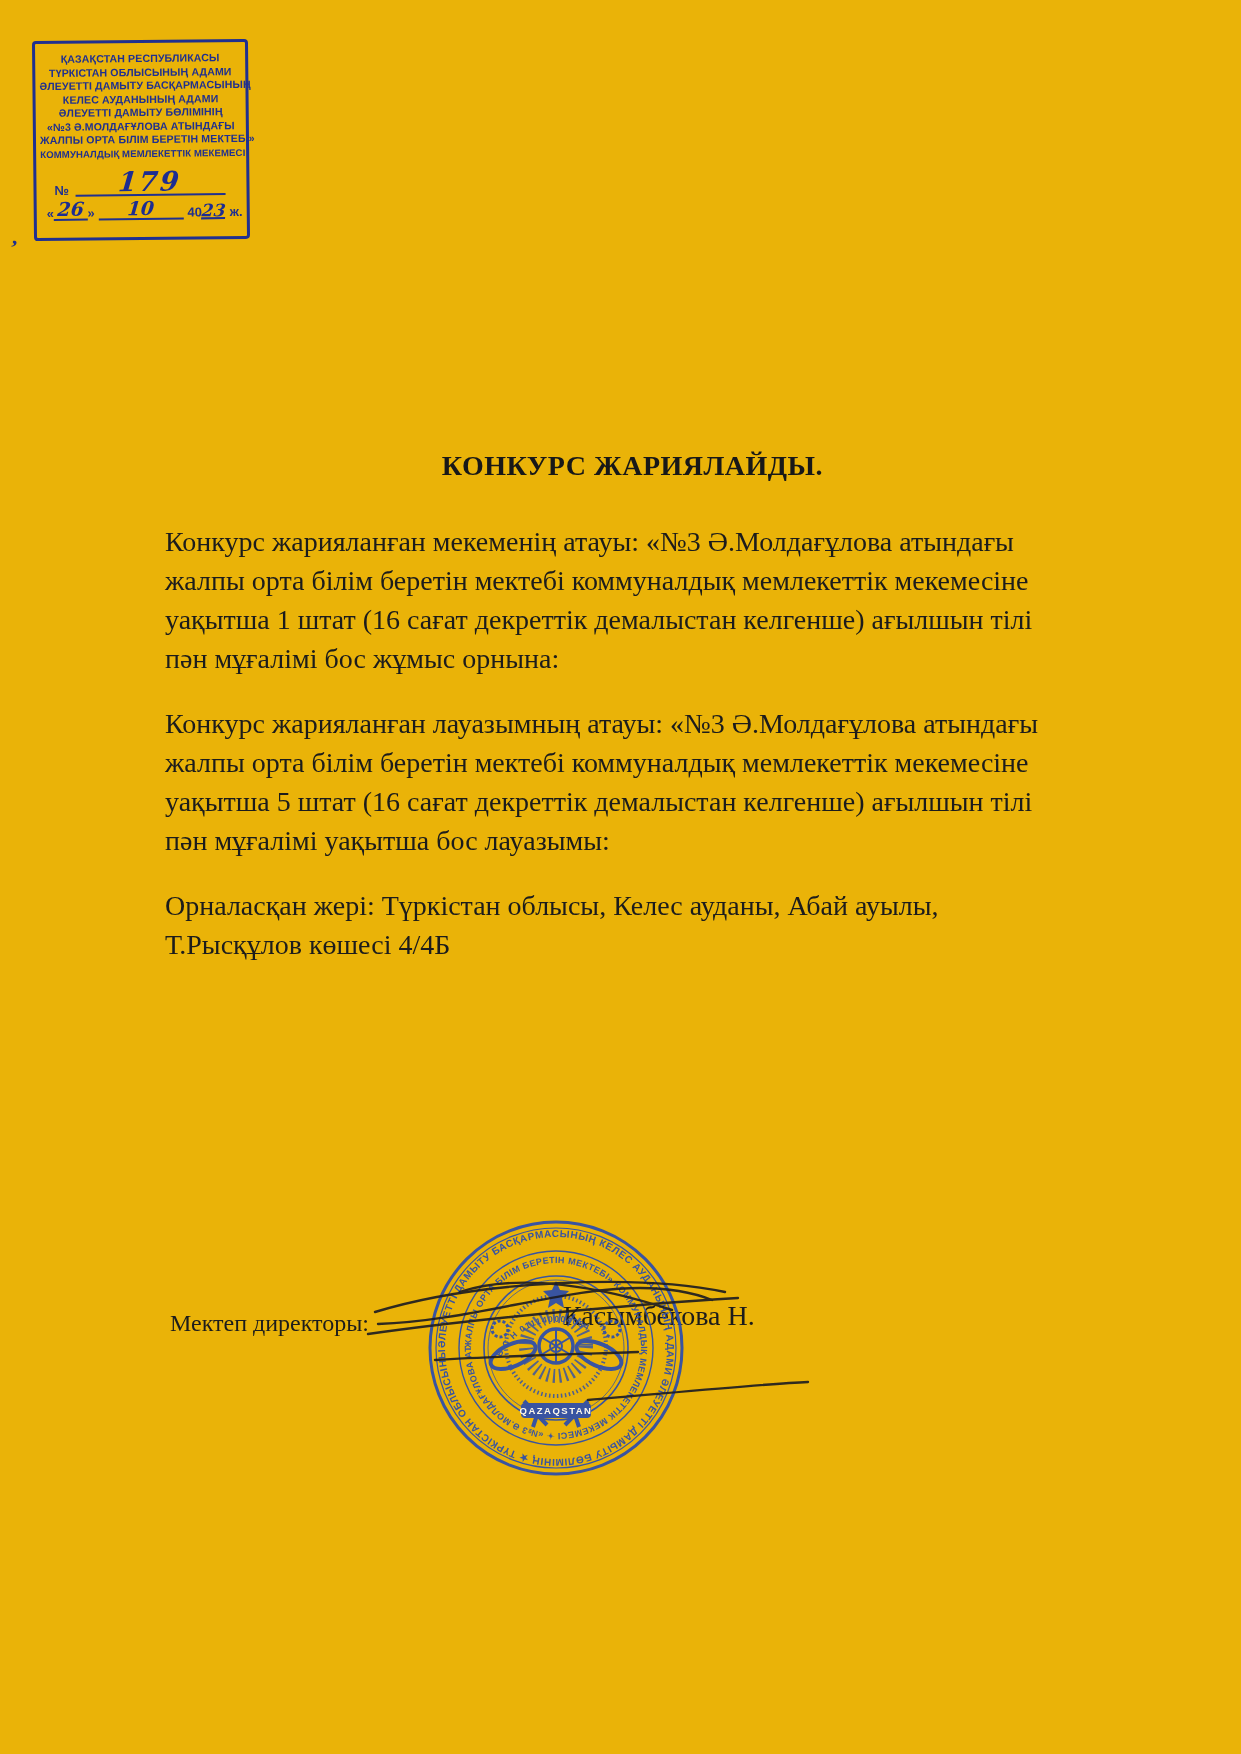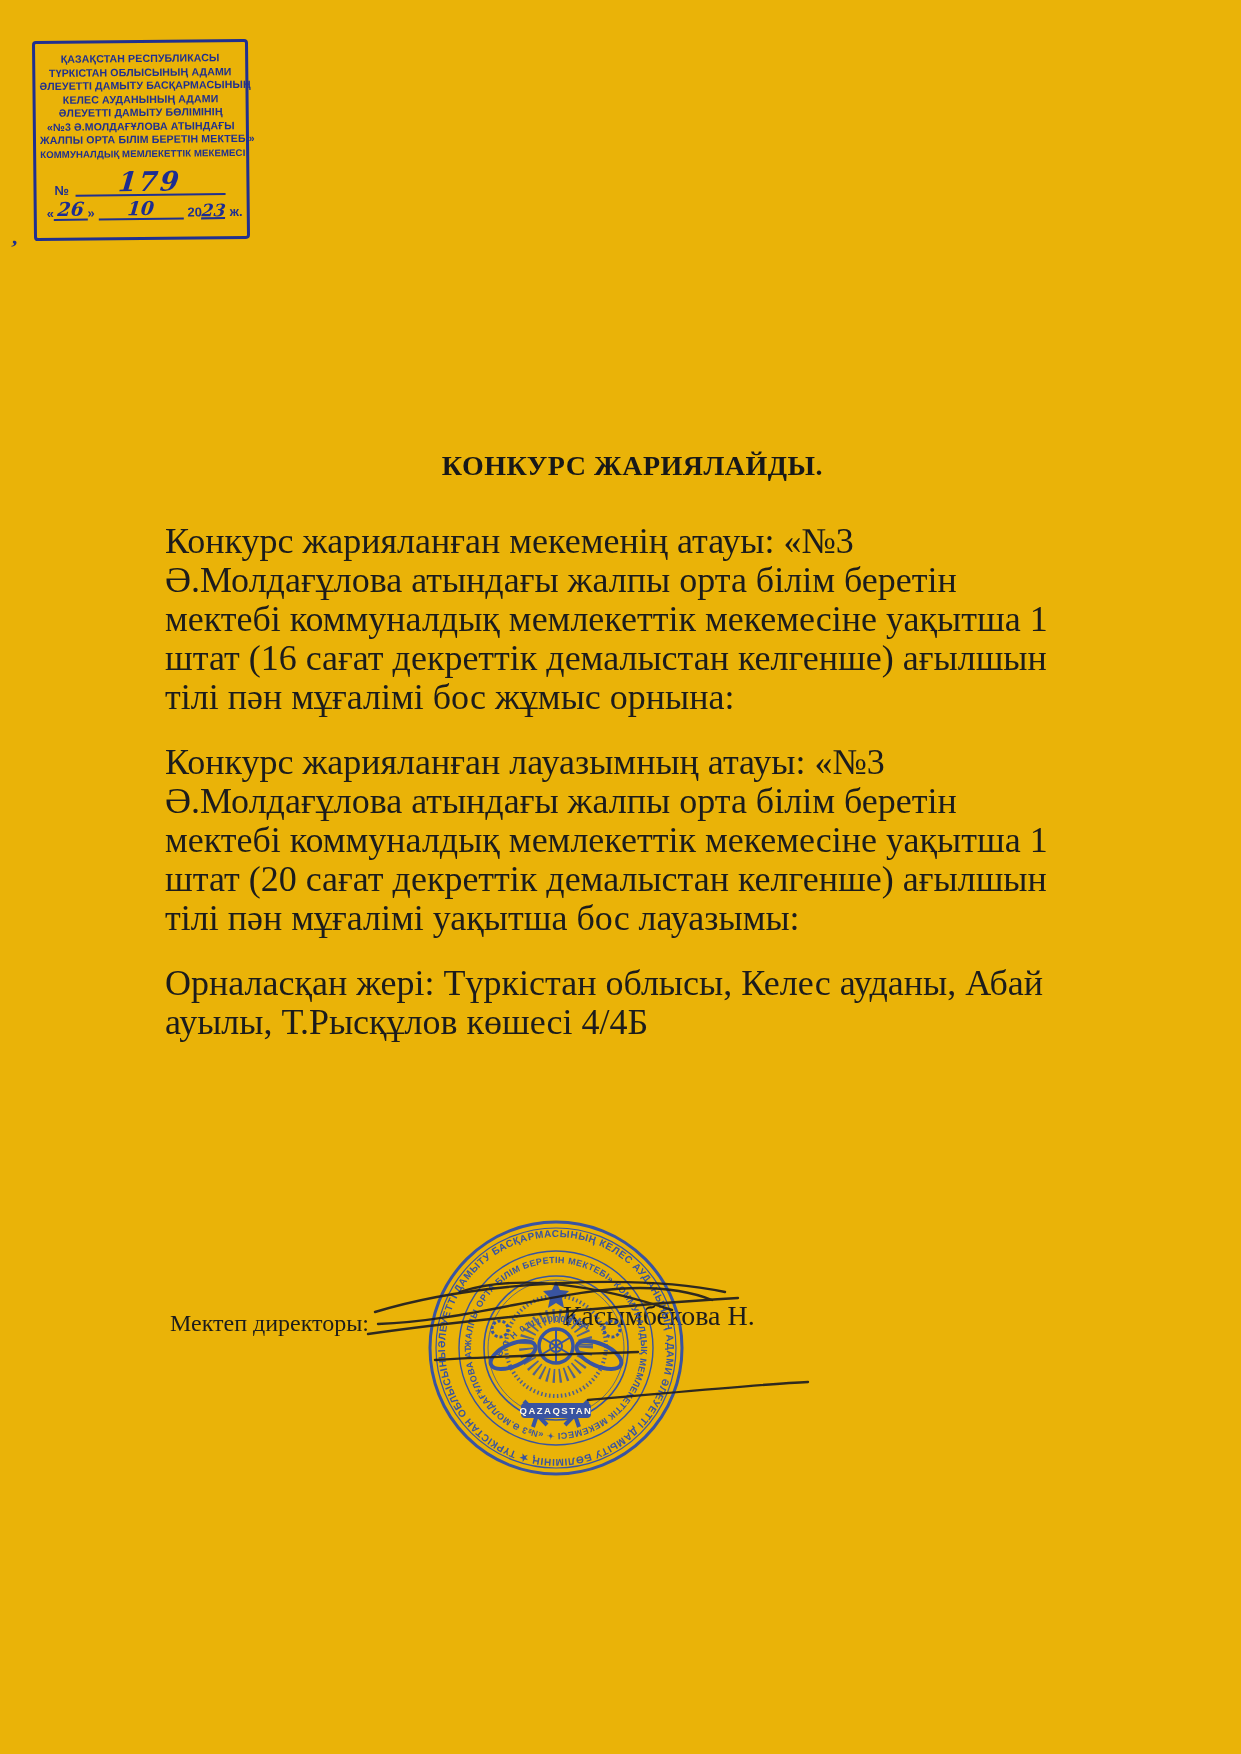--- a/index.html
+++ b/index.html
@@ -57,21 +57,21 @@
     font-size:22px;font-weight:bold;transform:rotate(10deg);
   }
   
   .doc-title{
     position:absolute;left:12px;top:450px;width:1241px;
     text-align:center;font-weight:bold;font-size:28px;
     letter-spacing:0.5px;color:#181818;
   }
   .doc-body{
     position:absolute;left:165px;top:522px;width:905px;
-    font-size:36px;line-height:39px;color:#1c1c1c;
+    font-size:28px;line-height:39px;color:#1c1c1c;
   }
   .doc-body p{margin:0 0 26px 0;}
   .sig-label{
     position:absolute;left:170px;top:1310px;font-size:24px;color:#1c1c1c;
   }
   .sig-name{
     position:absolute;left:563px;top:1300px;font-size:28px;color:#1c1c1c;z-index:1;
   }
   
   .seal{
@@ -98,31 +98,31 @@
     <div class="s-line">«№3 Ә.МОЛДАҒҰЛОВА АТЫНДАҒЫ</div>
     <div class="s-line">ЖАЛПЫ ОРТА БІЛІМ БЕРЕТІН МЕКТЕБІ»</div>
     <div class="s-line small">КОММУНАЛДЫҚ МЕМЛЕКЕТТІК МЕКЕМЕСІ</div>
 
     <div class="stamp-number-row">
       <span>№</span>
       <span class="slot"><span class="hand num">179</span></span>
     </div>
 
     <div class="stamp-date-row">
-      <span>«</span><span class="day-slot"><span class="hand mid">26</span></span><span>»</span><span class="month-slot"><span class="hand mid">10</span></span><span>20</span><span class="hand yr">23</span>&nbsp;<span>ж.</span>
+      <span>«</span><span class="day-slot"><span class="hand mid">26</span></span><span>»</span><span class="month-slot"><span class="hand mid">10</span></span><span>40</span><span class="hand yr">23</span>&nbsp;<span>ж.</span>
     </div>
   </div>
 
   <div class="stray-mark">‚</div>
 
   <div class="doc-title">КОНКУРС ЖАРИЯЛАЙДЫ.</div>
 
   <div class="doc-body">
     <p>Конкурс жарияланған мекеменің атауы: «№3 Ә.Молдағұлова  атындағы жалпы орта білім беретін мектебі коммуналдық мемлекеттік мекемесіне уақытша  1 штат (16 сағат декреттік демалыстан келгенше) ағылшын тілі пән мұғалімі бос жұмыс орнына:</p>
-    <p>Конкурс жарияланған лауазымның атауы: «№3 Ә.Молдағұлова атындағы жалпы орта білім беретін мектебі коммуналдық мемлекеттік мекемесіне уақытша  1 штат (20 сағат декреттік демалыстан келгенше) ағылшын тілі пән мұғалімі уақытша бос лауазымы:</p>
+    <p>Конкурс жарияланған лауазымның атауы: «№3 Ә.Молдағұлова атындағы жалпы орта білім беретін мектебі коммуналдық мемлекеттік мекемесіне уақытша  5 штат (16 сағат декреттік демалыстан келгенше) ағылшын тілі пән мұғалімі уақытша бос лауазымы:</p>
     <p>Орналасқан жері: Түркістан облысы, Келес ауданы, Абай ауылы, Т.Рысқұлов көшесі 4/4Б</p>
   </div>
 
   <div class="sig-label">Мектеп директоры:</div>
   <div class="sig-name">Касымбекова Н.</div>
 
   <svg class="seal" viewBox="0 0 270 270">
     <defs>
       <path id="ringOuter" d="M 24,135 A 111,111 0 1 1 246,135 A 111,111 0 1 1 24,135"></path>
       <path id="ringMiddle" d="M 50,135 A 85,85 0 1 1 220,135 A 85,85 0 1 1 50,135"></path>

